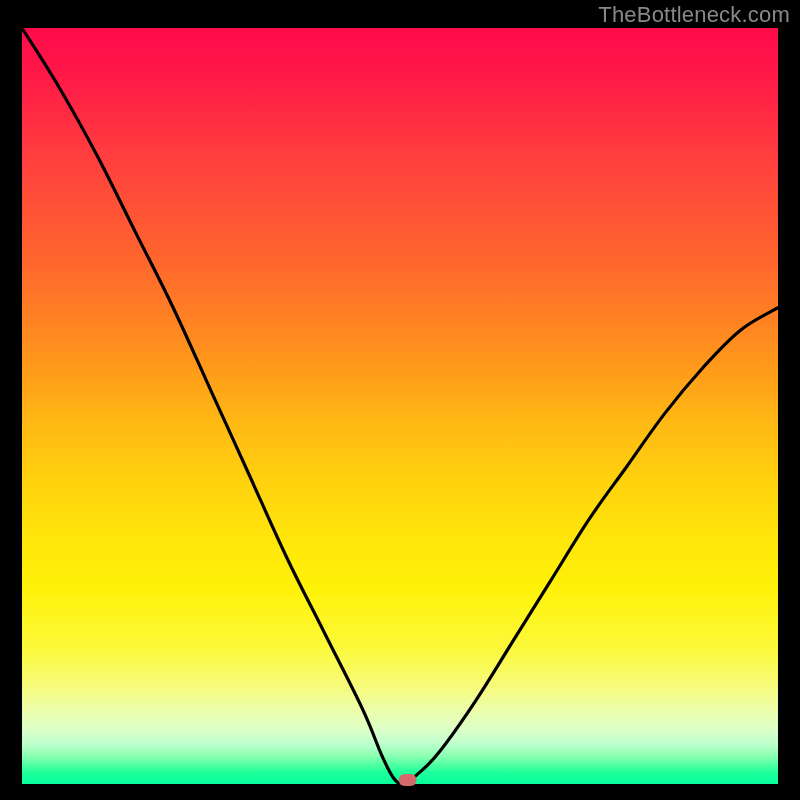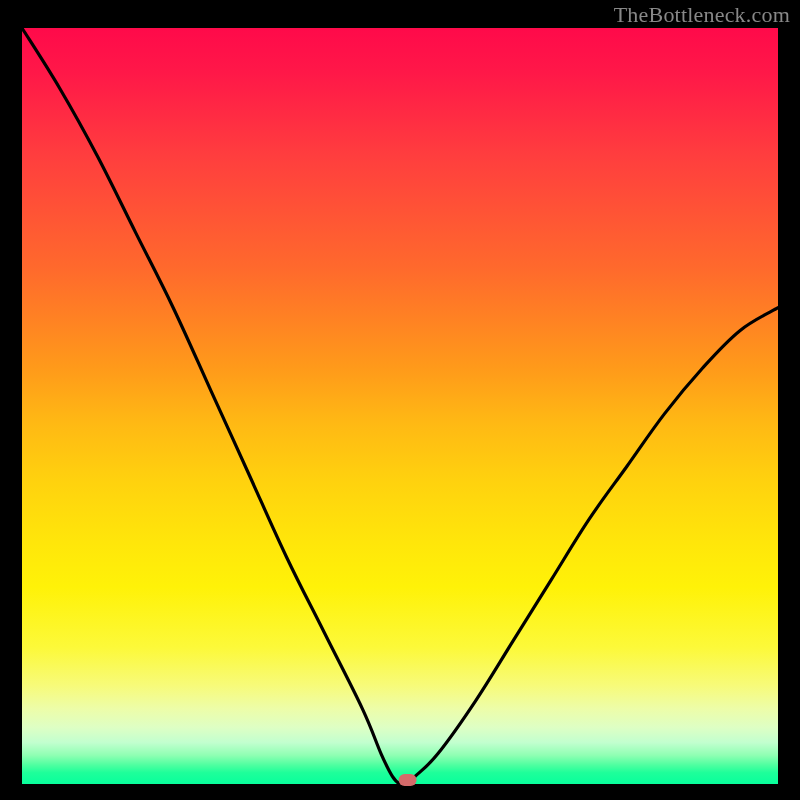--- a/index.html
+++ b/index.html
@@ -9,21 +9,20 @@
     height: 800px;
     background: #000;
     overflow: hidden;
     font-family: Arial, Helvetica, sans-serif;
   }
   .outer {
     position: relative;
     width: 800px;
     height: 662px;
     background: #000;
-    font-family: Liberation Serif, serif;
   }
   .watermark {
     position: absolute;
     top: 2px;
     right: 10px;
     color: #888;
     font-size: 22px;
     font-weight: 500;
     letter-spacing: 0.2px;
     z-index: 5;

